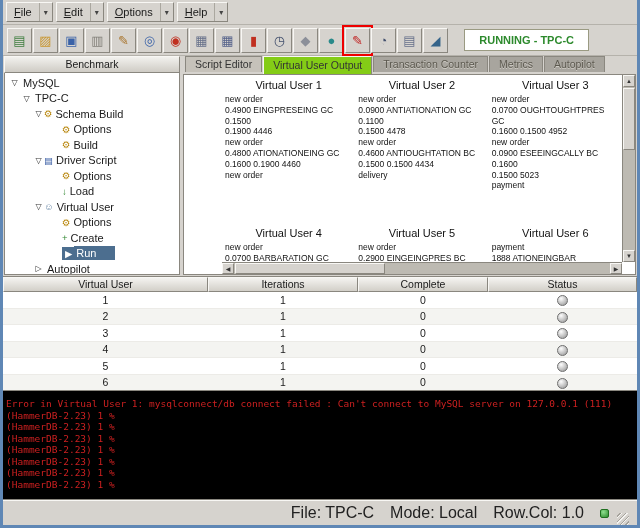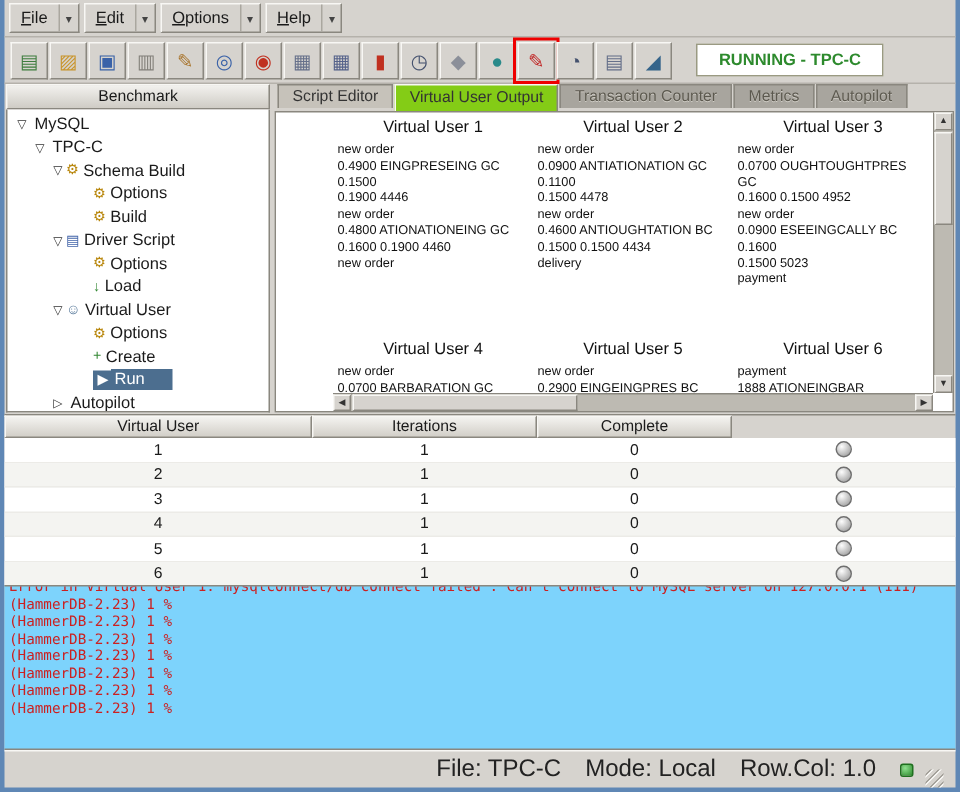--- a/index.html
+++ b/index.html
@@ -103,22 +103,22 @@
   .c1 { width: 205px; } .c2 { width: 150px; } .c3 { width: 130px; } .c4 { flex: 1; }
   .tbody { flex: 1; min-height: 0; background: #fff; overflow: hidden; }
   .trow { height: 16.5px; display: flex; align-items: center; border-bottom: 1px solid #ecebe7; }
   .trow:nth-child(even) { background: #f4f4f1; }
   .tc { text-align: center; font-size: 10.5px; flex: none; }
   .tc.c4 { flex: 1; }
   .status-orb { display: inline-block; width: 11px; height: 11px; border-radius: 50%; vertical-align: middle;
                 background: radial-gradient(circle at 35% 30%, #fdfdfd, #c2c2c2 55%, #8f8f8f); border: 1px solid #6f6f6f; }
 
   
-  .log { flex: 1; min-height: 0; background: #7dd3fc; border: 1px solid #8a877f; border-left: none; border-right: none;
-         overflow: hidden; padding: 0 3px; font-family: "DejaVu Sans Mono", monospace; font-size: 9.5px; line-height: 11.5px; color: #cc2020; }
+  .log { flex: 1; min-height: 0; background: #000000; border: 1px solid #8a877f; border-left: none; border-right: none;
+         overflow: hidden; padding: 12px 3px; font-family: "DejaVu Sans Mono", monospace; font-size: 9.5px; line-height: 11.5px; color: #cc2020; }
   .log .clipped { margin-top: -5px; white-space: nowrap; overflow: hidden; }
   .log-lines { white-space: pre-line; }
 
   
   .statusbar { height: 25px; flex: none; border-top: 1px solid #f8f7f4; display: flex; align-items: center;
                justify-content: flex-end; gap: 16px; padding: 0 8px; font-size: 16px; color: #222; }
   .sb-ind { width: 9px; height: 9px; flex: none; border-radius: 2px; border: 1px solid #1f6f1f;
             background: radial-gradient(circle at 35% 30%, #8fe08f, #2d8a2d); }
   .grip { width: 12px; height: 12px; flex: none; margin-left: -8px; align-self: flex-end;
           background: repeating-linear-gradient(135deg, transparent 0 2px, #a5a29b 2px 3px, #f5f4f1 3px 4px); }
@@ -363,20 +363,21 @@
           </div>
         </div>
       </div>
     </div>
 
     <div class="vu-table">
       <div class="thead">
         <span class="th c1">Virtual User</span>
         <span class="th c2">Iterations</span>
         <span class="th c3">Complete</span>
+        <span class="th c4">Status</span>
       </div>
       <div class="tbody">
         <div class="trow">
             <span class="tc c1">1</span>
             <span class="tc c2">1</span>
             <span class="tc c3">0</span>
             <span class="tc c4"><span class="status-orb"></span></span>
           </div>
         <div class="trow">
             <span class="tc c1">2</span>

